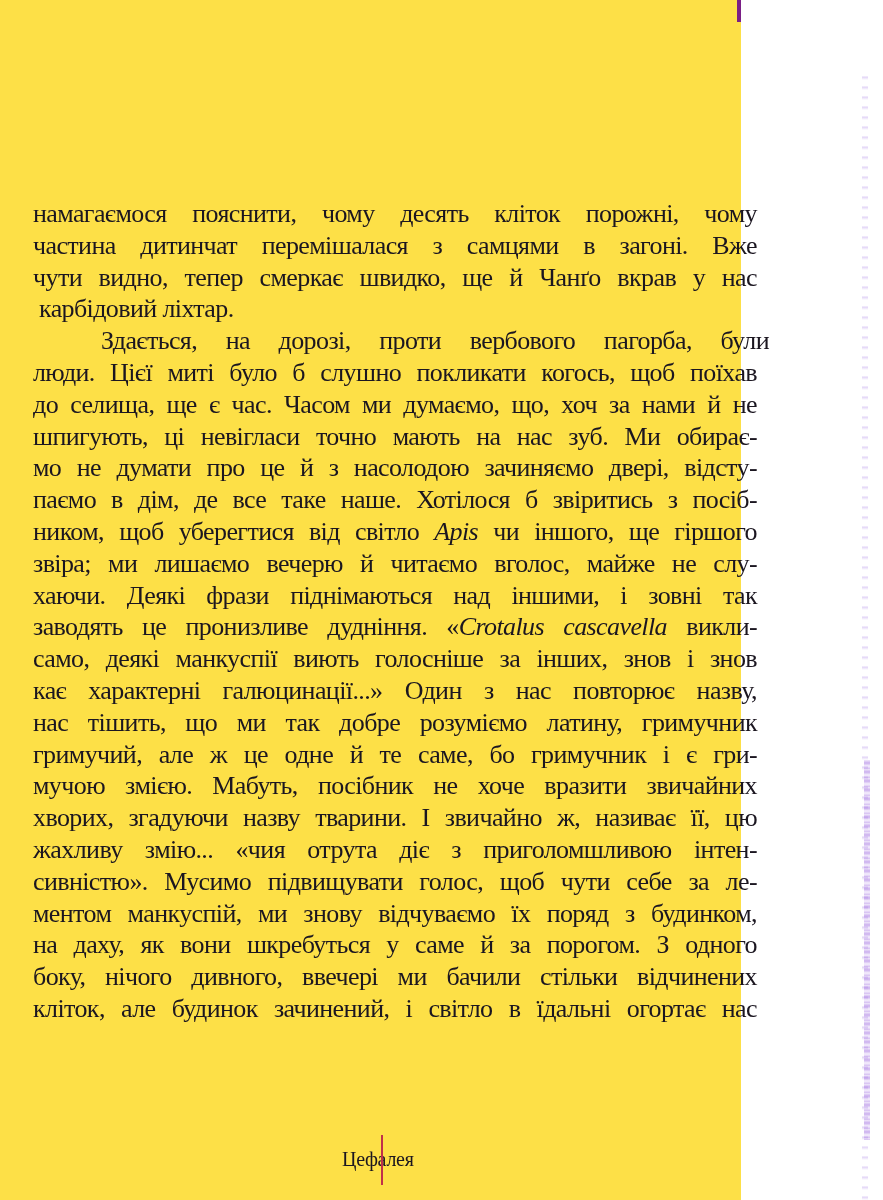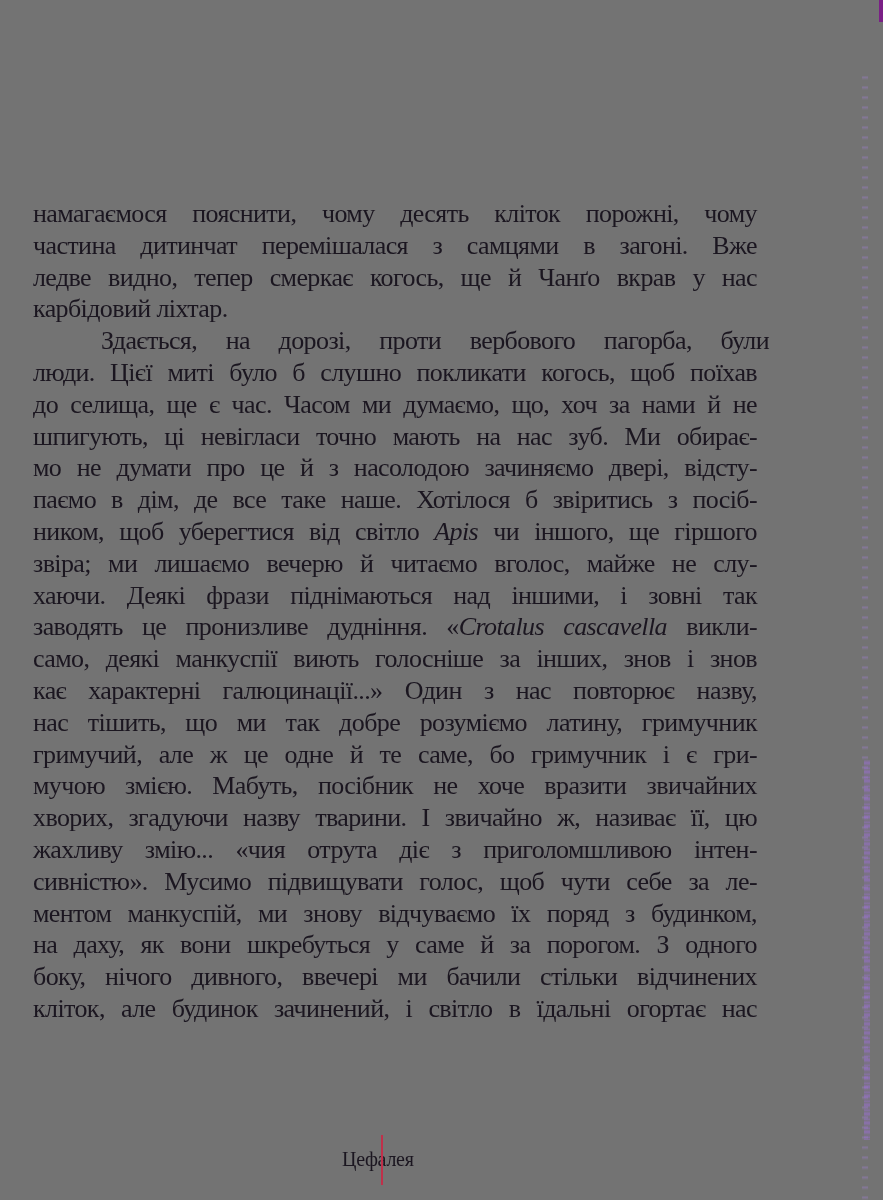--- a/index.html
+++ b/index.html
@@ -11,22 +11,22 @@
       width: 883px;
       height: 1200px;
       position: relative;
       overflow: hidden;
       font-family: "Liberation Serif", "DejaVu Serif", serif;
       color: #1b1620;
     }
     .page {
       position: absolute;
       left: 0; top: 0;
-      width: 883px; height: 1200px;
-      background: #737373;
+      width: 741px; height: 1200px;
+      background: #fde047;
     }
     .text-block {
       position: absolute;
       left: 33px;
       top: 198px;
       width: 724px;
     }
     .line {
       display: block;
       height: 31.8px;
@@ -34,20 +34,21 @@
       font-size: 26px;
       letter-spacing: -0.6px;
       word-spacing: 0px;
       text-align: justify;
       text-align-last: justify;
       white-space: nowrap;
       transform-origin: left center;
     }
     .line.last {
       text-align-last: left;
+      margin-left: 6px;
     }
     .line.indent {
       padding-left: 56px;
     }
     .line .seg { font-style: normal; }
     .line .it { font-style: italic; }
     
     .line-inner {
       display: block;
       width: 100%;
@@ -128,21 +129,21 @@
   <div class="edge-fringe-strong"></div>
 
   <div class="text-block" id="text-block">
       <div class="line">
         <span class="line-inner"><span class="seg">намагаємося пояснити, чому десять кліток порожні, чому</span></span>
       </div>
       <div class="line">
         <span class="line-inner"><span class="seg">частина дитинчат перемішалася з самцями в загоні. Вже</span></span>
       </div>
       <div class="line">
-        <span class="line-inner"><span class="seg">ледве видно, тепер смеркає когось, ще й Чанґо вкрав у нас</span></span>
+        <span class="line-inner"><span class="seg">чути видно, тепер смеркає швидко, ще й Чанґо вкрав у нас</span></span>
       </div>
       <div class="line last">
         <span class="line-inner"><span class="seg">карбідовий ліхтар.</span></span>
       </div>
       <div class="line indent">
         <span class="line-inner"><span class="seg">Здається, на дорозі, проти вербового пагорба, були</span></span>
       </div>
       <div class="line">
         <span class="line-inner"><span class="seg">люди. Цієї миті було б слушно покликати когось, щоб поїхав</span></span>
       </div>

